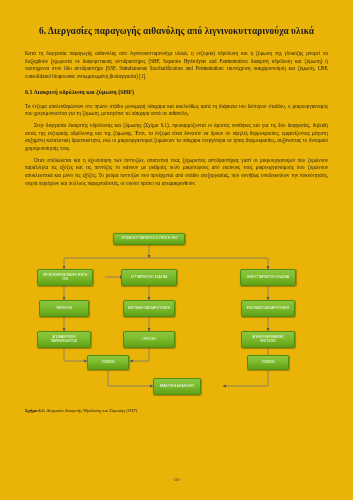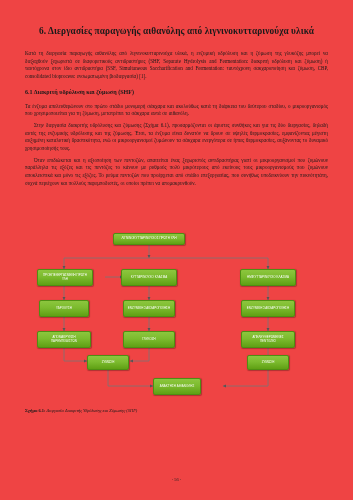--- a/index.html
+++ b/index.html
@@ -13,21 +13,21 @@
     height: 500px;
     font-family: "Liberation Serif", "DejaVu Serif", serif;
     color: #1a1a1a;
     position: relative;
     overflow: hidden;
   }
 
   .page {
     position: absolute;
     inset: 0;
-    background: #ef4444;
+    background: #eab308;
     padding: 0;
   }
 
   .content {
     position: absolute;
     left: 25px;
     top: 26px;
     width: 303px;
   }
 

